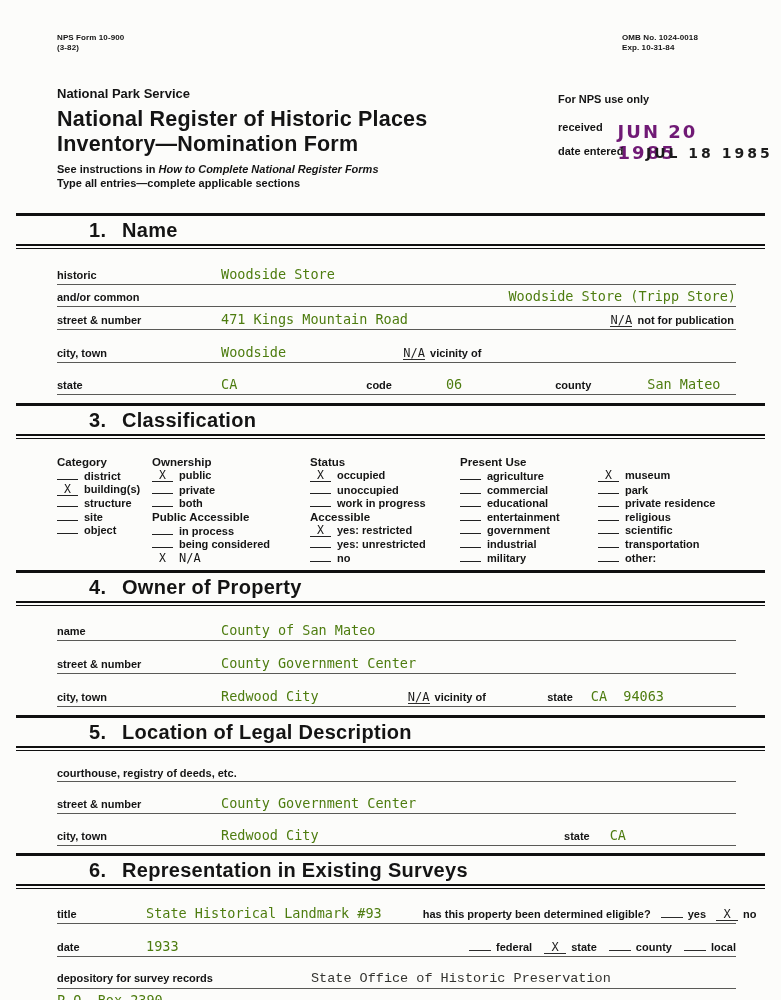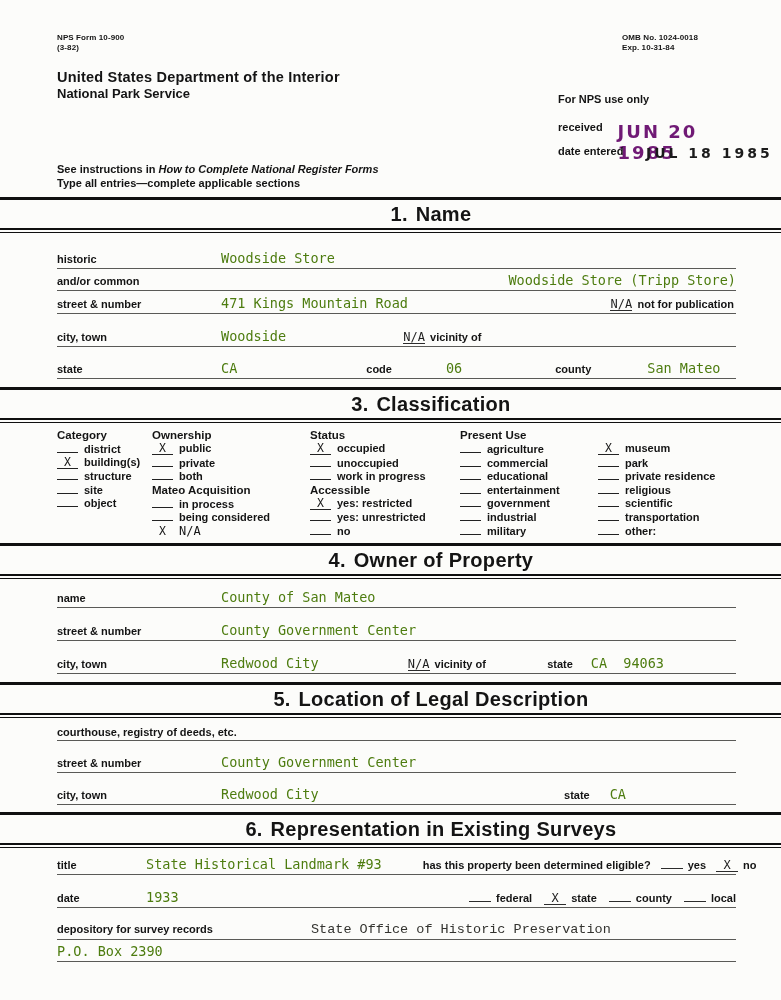--- a/index.html
+++ b/index.html
@@ -26,21 +26,21 @@
   .stamp-row { display:flex; align-items:flex-start; }
   .stamp-faint {
     font-family:"DejaVu Sans", sans-serif; font-weight:bold;
     font-size:18px; letter-spacing:2px; color:#701a75;
   }
   .stamp-dark {
     font-family:"DejaVu Sans", sans-serif; font-weight:bold;
     font-size:14px; letter-spacing:3px; color:#1b1b1b;
   }
   
-  .sec-head { margin:0;text-align:center; }
+  .sec-head { margin:16px; }
   .sec-rule-top { border-top:3.5px solid #101010; }
   .sec-title-line { padding:3px 0 2px 73px; font-size:20px; font-weight:bold; letter-spacing:0.3px; }
   .sec-title-line .sec-num { display:inline-block; width:33px; }
   .sec-rule-bot { height:2px; border-top:2.5px solid #101010; border-bottom:1.2px solid #101010; }
   
   .frow {
     display:flex; align-items:baseline;
     margin-left:57px; margin-right:45px;
     border-bottom:1.2px solid #5a5a57;
     padding-bottom:2px;
@@ -83,23 +83,26 @@
 
   <div class="top-header">
     <div class="abs tiny" style="left:57px; top:33px;">
       <div>NPS Form 10-900</div>
       <div>(3-82)</div>
     </div>
     <div class="abs tiny" style="left:622px; top:33px;">
       <div>OMB No. 1024-0018</div>
       <div>Exp. 10-31-84</div>
     </div>
-    <div class="abs h-agency" style="left:57px; top:69px;">United States Department of the Interior</div>
     <div class="abs h-bureau" style="left:57px; top:86px;">National Park Service</div>
     <div class="abs small-bold" style="left:558px; top:93px;">For NPS use only</div>
+    <div class="abs h-title" style="left:57px; top:107px;">
+      <div>National Register of Historic Places</div>
+      <div>Inventory—Nomination Form</div>
+    </div>
     <div class="abs stamp-row" style="left:558px; top:121px; width:200px;">
       <span class="small-bold" style="width:62px;">received</span>
       <span class="stamp-faint">JUN 20 1985</span>
     </div>
     <div class="abs stamp-row" style="left:558px; top:145px; width:220px;">
       <span class="small-bold" style="width:88px;">date entered</span>
       <span class="stamp-dark">JUL 18 1985</span>
     </div>
     <div class="abs instr" style="left:57px; top:163px;">
       <div><span>See instructions in </span><em>How to Complete National Register Forms</em></div>
@@ -189,21 +192,21 @@
           <span class="cls-label">public</span>
         </div>
       <div class="cls-item">
           <span class="cls-blank"></span>
           <span class="cls-label">private</span>
         </div>
       <div class="cls-item">
           <span class="cls-blank"></span>
           <span class="cls-label">both</span>
         </div>
-      <div class="cls-h">Mateo Acquisition</div>
+      <div class="cls-h">Public Accessible</div>
       <div class="cls-item">
           <span class="cls-blank"></span>
           <span class="cls-label">in process</span>
         </div>
       <div class="cls-item">
           <span class="cls-blank"></span>
           <span class="cls-label">being considered</span>
         </div>
       <div class="cls-item">
           <span class="cls-blank noline">X</span>

